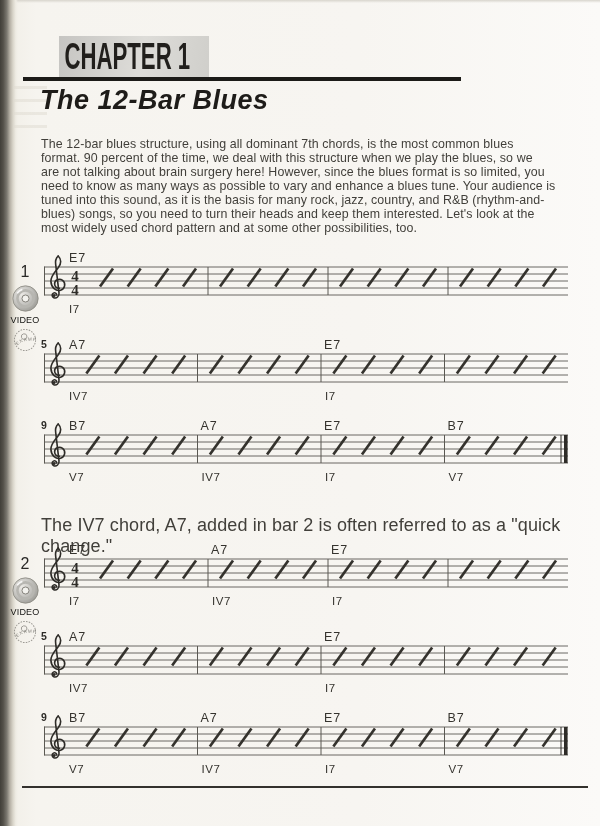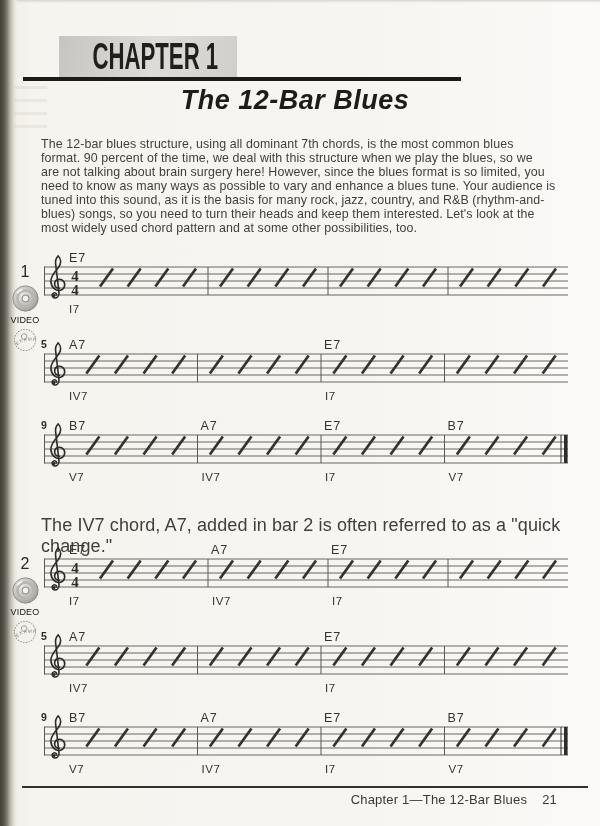--- a/index.html
+++ b/index.html
@@ -5,25 +5,25 @@
   html,body{margin:0;padding:0;background:#ffffff;}
   .page{position:relative;width:600px;height:826px;overflow:hidden;
         background:linear-gradient(to right,#f0ede5 0,#f6f4ef 6%,#f7f5f1 60%,#fbfaf8 100%);
         font-family:"Liberation Sans",sans-serif;}
   .scan-edge{position:absolute;left:0;top:0;bottom:0;width:18px;
         background:linear-gradient(to right,#413f39 0%,#54514a 18%,#7b7870 38%,#b5b0a5 55%,#d9d5ca 72%,#efece4 88%,rgba(246,244,239,0) 100%);}
   .scan-top{position:absolute;left:0;top:0;width:100%;height:3px;background:linear-gradient(to bottom,#d8d5cd,rgba(216,213,205,0));}
   .scan-streaks{position:absolute;left:13px;top:86px;width:34px;height:52px;opacity:.55;
         background:repeating-linear-gradient(to bottom,rgba(222,218,208,.9) 0 3px,rgba(246,244,239,0) 3px 13px);}
   .chapter-box{position:absolute;left:59px;top:36px;width:150px;height:41px;
-        background:linear-gradient(100deg,#c6c5c2,#dddcd8 55%,#d0cfcb);display:flex;align-items:center;padding-left:28px;}
+        background:linear-gradient(100deg,#c6c5c2,#dddcd8 55%,#d0cfcb);display:flex;align-items:center;}
   .chapter-text{font-weight:bold;font-size:37px;color:#211f1c;transform:scaleX(.60);transform-origin:0 50%;
         white-space:nowrap;padding-left:9px;letter-spacing:0;}
   .chapter-rule{position:absolute;left:23px;top:77px;width:438px;height:4px;background:#1c1b18;}
-  .page-title{position:absolute;left:40px;top:85px;width:510px;text-align:center;
+  .page-title{position:absolute;left:40px;top:85px;width:510px;
         font-style:italic;font-weight:bold;font-size:27px;color:#1e1c19;letter-spacing:.5px;}
   .intro{position:absolute;left:41px;top:137px;width:548px;font-size:12.4px;line-height:14px;
         color:#413f3a;white-space:pre-line;letter-spacing:.1px;}
   .between{position:absolute;left:41px;top:515px;width:548px;font-size:18px;color:#413f3a;letter-spacing:.1px;}
   .example{position:absolute;left:40px;width:532px;}
   #example-0{top:243px;} #example-1{top:535px;}
   .systems svg{display:block;}
   .systems svg:nth-child(2){margin-top:11px;}
   .systems svg:nth-child(3){margin-top:5px;}
   .sidebar{position:absolute;left:-31px;top:20px;width:32px;display:flex;flex-direction:column;align-items:center;}
@@ -347,17 +347,13 @@
           <line x1="502.65000000000003" y1="43.5" x2="515.6500000000001" y2="25.5" stroke="#34322d" stroke-width="2.7"></line>
           <text x="407.5" y="19" class="chord">B7</text>
           <text x="408.5" y="70" class="roman">V7</text>
           <line x1="521" y1="24" x2="521" y2="52" stroke="#2e2c28" stroke-width="1"></line>
           <rect x="524" y="24" width="3.6" height="28" fill="#2e2c28"></rect>
         </svg>
       </div>
   </section>
 
   <div class="footer-rule"></div>
-  <div class="footer">
-    <span>Chapter 1—The 12-Bar Blues</span>
-    <span>21</span>
-  </div>
 </div>
 
 </body></html>

